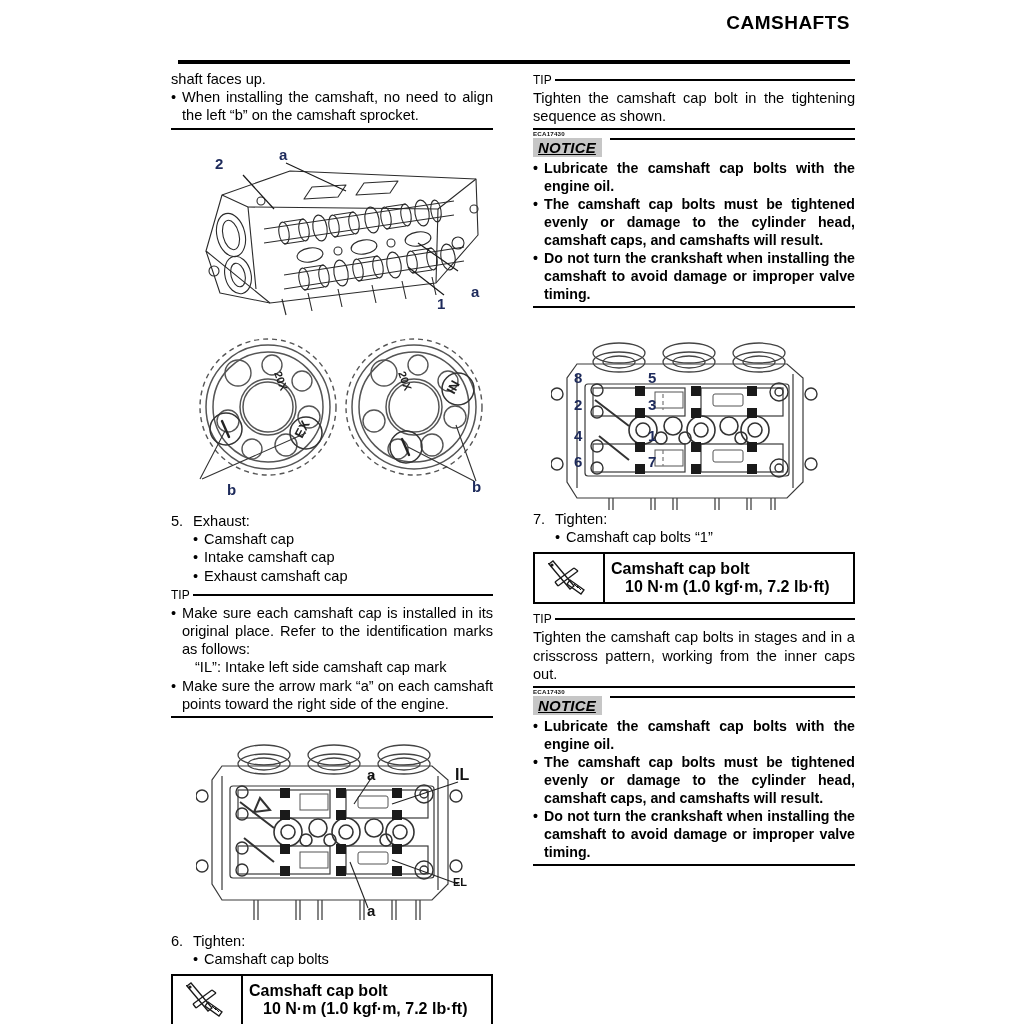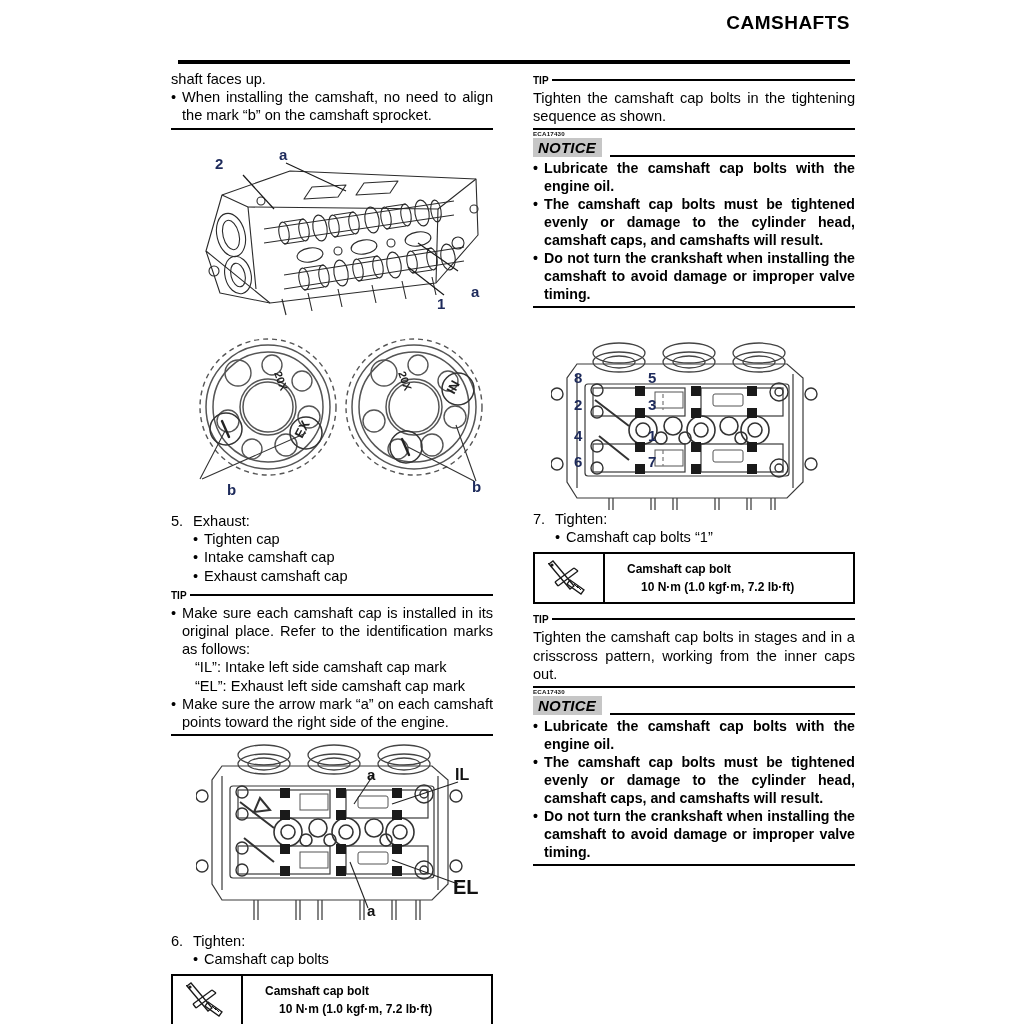--- a/index.html
+++ b/index.html
@@ -75,22 +75,22 @@
   .step-num { width: 22px; flex: 0 0 auto; }
 
   
   .tip-head {
     display: flex;
     align-items: center;
     margin-top: 3px;
     margin-bottom: 1px;
   }
   .tip-label {
-    font-size: 10px;
-    font-weight: bold;
+    font-size: 12px;
+    font-weight: normal;
     line-height: 15px;
     padding-right: 3px;
   }
   .tip-rule {
     flex: 1 1 auto;
     height: 2px;
     background: #000;
     margin-bottom: 1px;
   }
 
@@ -98,22 +98,23 @@
   .eca-code {
     font-size: 6.2px;
     line-height: 7px;
     letter-spacing: .2px;
     font-weight: bold;
     color: #111;
     margin-bottom: 1px;
   }
   .notice-head {
     display: flex;
-    align-items: flex-end;
+    align-items: flex-start;
     margin-bottom: 2px;
+    text-decoration: underline;
   }
   .notice-label {
     background: #c6c6c6;
     font-style: italic;
     font-weight: bold;
     font-size: 15px;
     line-height: 19px;
     padding: 0 6px 0 5px;
     letter-spacing: .2px;
   }
@@ -146,23 +147,23 @@
   .torque-icon-cell {
     flex: 0 0 68px;
     border-right: 2.5px solid #000;
     display: flex;
     align-items: center;
     justify-content: center;
     padding: 4px 0;
   }
   .torque-text-cell {
     flex: 1 1 auto;
-    padding: 6px 0 6px 22px;
+    padding: 6px 0 6px 6px;
     font-weight: bold;
-    font-size: 12px;
+    font-size: 16px;
     line-height: 18px;
   }
   .torque-val { padding-left: 14px; }
 
   
   .figure { position: absolute; }
   .fig-cap {
     position: absolute;
     font-weight: bold;
     font-size: 15px;
@@ -179,21 +180,21 @@
 
   <div class="page-header">CAMSHAFTS</div>
   <div class="header-rule"></div>
 
   <div class="col col-left">
 
     <div class="txt nojust">shaft faces up.</div>
 
     <div class="txt bullet-row">
       <span class="bullet-dot">•</span>
-      <span class="bullet-body">When installing the camshaft, no need to align the mark “b” on the camshaft sprocket.</span>
+      <span class="bullet-body">When installing the camshaft, no need to align the left “b” on the camshaft sprocket.</span>
     </div>
 
     <div class="hr-thin"></div>
   </div>
 
   <div class="figure" style="left:186px; top:143px; width:310px; height:182px;">
     <svg width="310" height="182" viewBox="0 0 310 182">
       <g fill="none" stroke="#2b2b2b" stroke-width="1.1" stroke-linejoin="round">
 
         <path d="M20 108 L36 52 L104 28 L290 36 L292 92 L250 140 L84 160 Z"></path>
@@ -342,21 +343,21 @@
   <div class="col col-left" style="top:510px;">
 
     <div class="step-row">
       <span class="step-num">5.</span>
       <span>Exhaust:</span>
     </div>
 
     <div class="indent-1">
       <div class="txt bullet-row">
         <span class="bullet-dot">•</span>
-        <span class="bullet-body">Tighten cap</span>
+        <span class="bullet-body">Camshaft cap</span>
       </div>
       <div class="txt bullet-row">
         <span class="bullet-dot">•</span>
         <span class="bullet-body">Intake camshaft cap</span>
       </div>
       <div class="txt bullet-row">
         <span class="bullet-dot">•</span>
         <span class="bullet-body">Exhaust camshaft cap</span>
       </div>
     </div>
@@ -364,21 +365,20 @@
     <div class="tip-head">
       <span class="tip-label">TIP</span>
       <span class="tip-rule"></span>
     </div>
 
     <div class="txt bullet-row">
       <span class="bullet-dot">•</span>
       <span class="bullet-body">Make sure each camshaft cap is installed in its original place. Refer to the identification marks as follows:</span>
     </div>
     <div class="txt nojust indent-2">“IL”: Intake left side camshaft cap mark</div>
-    <div class="txt nojust indent-2">“EL”: Exhaust left side camshaft cap mark</div>
     <div class="txt bullet-row">
       <span class="bullet-dot">•</span>
       <span class="bullet-body">Make sure the arrow mark “a” on each camshaft points toward the right side of the engine.</span>
     </div>
     <div class="hr-thin"></div>
   </div>
 
   <div class="figure" style="left:196px; top:742px; width:290px; height:180px;">
     <svg width="290" height="180" viewBox="0 0 290 180">
       <g fill="none" stroke="#3a3a3a" stroke-width="1.2">
@@ -475,21 +475,21 @@
         <path d="M158 62 L178 32"></path>
         <path d="M196 62 L262 40"></path>
         <path d="M196 118 L262 142"></path>
         <path d="M154 120 L172 166"></path>
       </g>
     </svg>
   </div>
   <div class="fig-cap dark" style="left:367px; top:766px;">a</div>
   <div class="fig-cap dark" style="left:367px; top:902px;">a</div>
   <div class="fig-cap dark" style="left:455px; top:766px; font-size:16px;">IL</div>
-  <div class="fig-cap dark" style="left:453px; top:876px; font-size:20px;">EL</div>
+  <div class="fig-cap dark" style="left:453px; top:876px; font-size:11px;">EL</div>
 
   <div class="col col-left" style="top:930px;">
     <div class="step-row">
       <span class="step-num">6.</span>
       <span>Tighten:</span>
     </div>
     <div class="indent-1">
       <div class="txt bullet-row">
         <span class="bullet-dot">•</span>
         <span class="bullet-body">Camshaft cap bolts</span>
@@ -519,21 +519,21 @@
       </div>
     </div>
   </div>
 
   <div class="col col-right">
 
     <div class="tip-head">
       <span class="tip-label">TIP</span>
       <span class="tip-rule"></span>
     </div>
-    <div class="txt">Tighten the camshaft cap bolts in the tightening sequence as shown.</div>
+    <div class="txt">Tighten the camshaft cap bolt in the tightening sequence as shown.</div>
     <div class="hr-thin"></div>
 
     <div class="eca-code">ECA17430</div>
     <div class="notice-head">
       <span class="notice-label">NOTICE</span>
       <span class="notice-rule"></span>
     </div>
     <div class="notice-body">
       <div class="bullet-row">
         <span class="bullet-dot">•</span>

